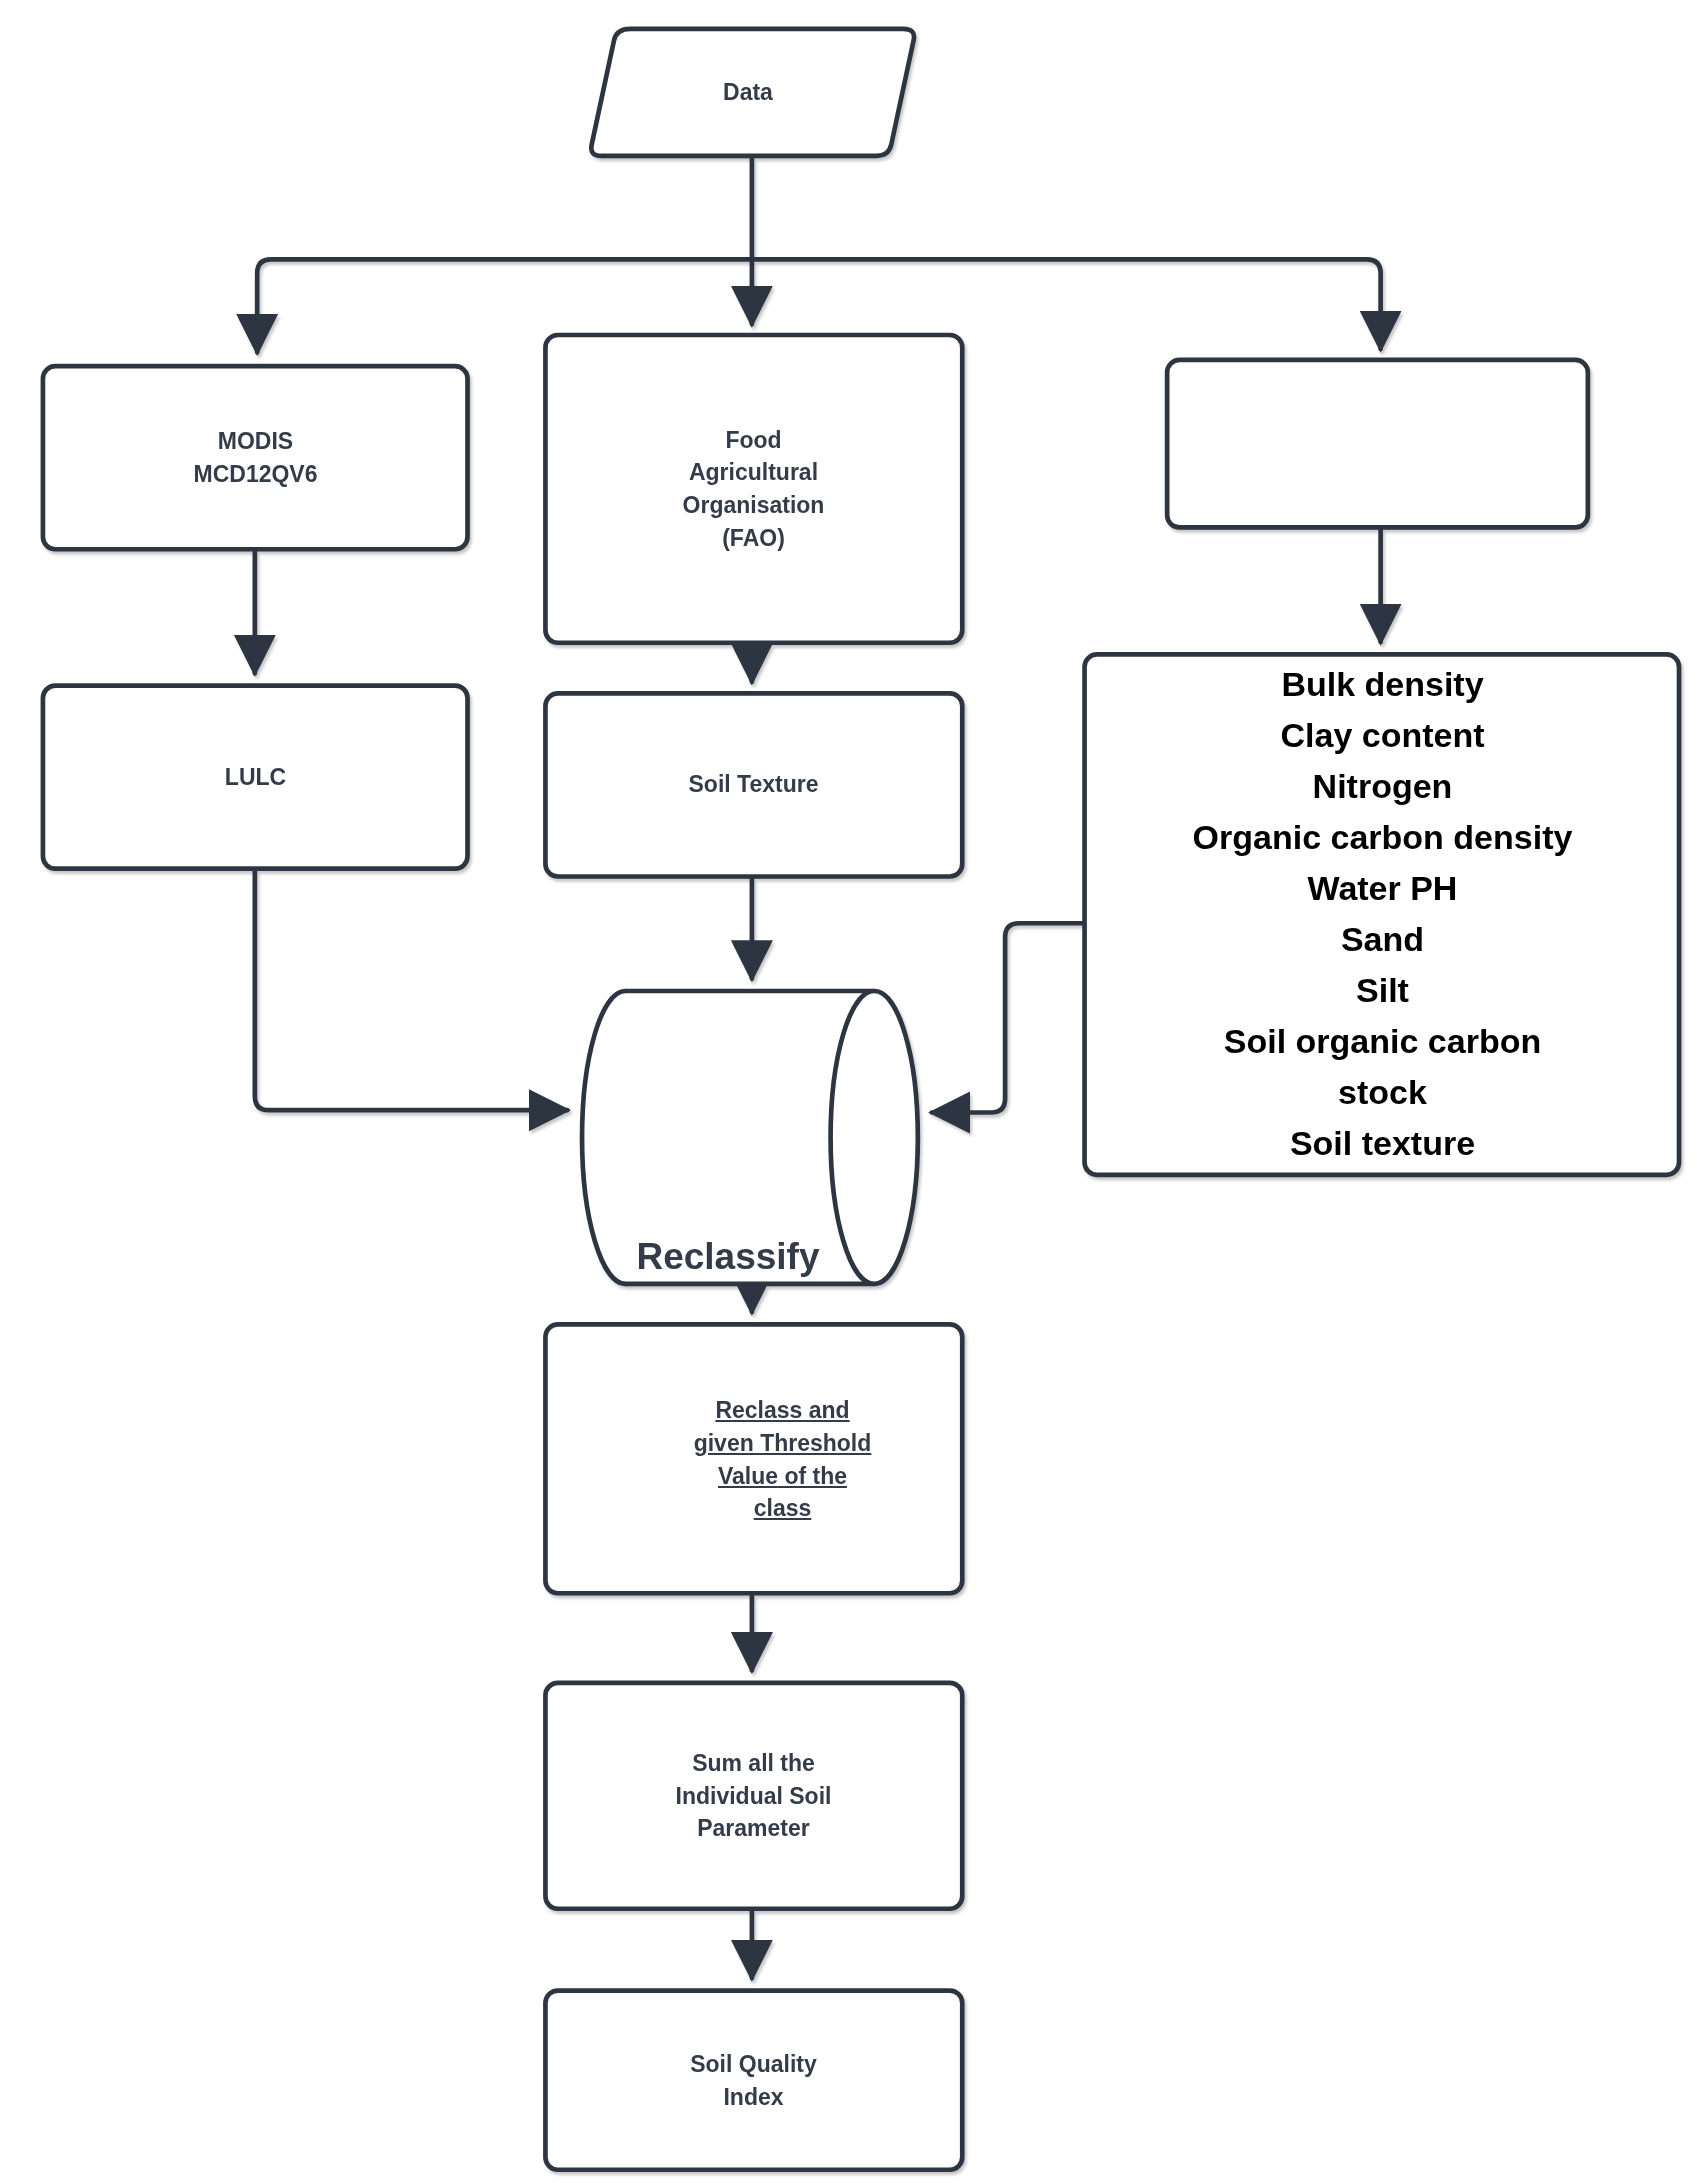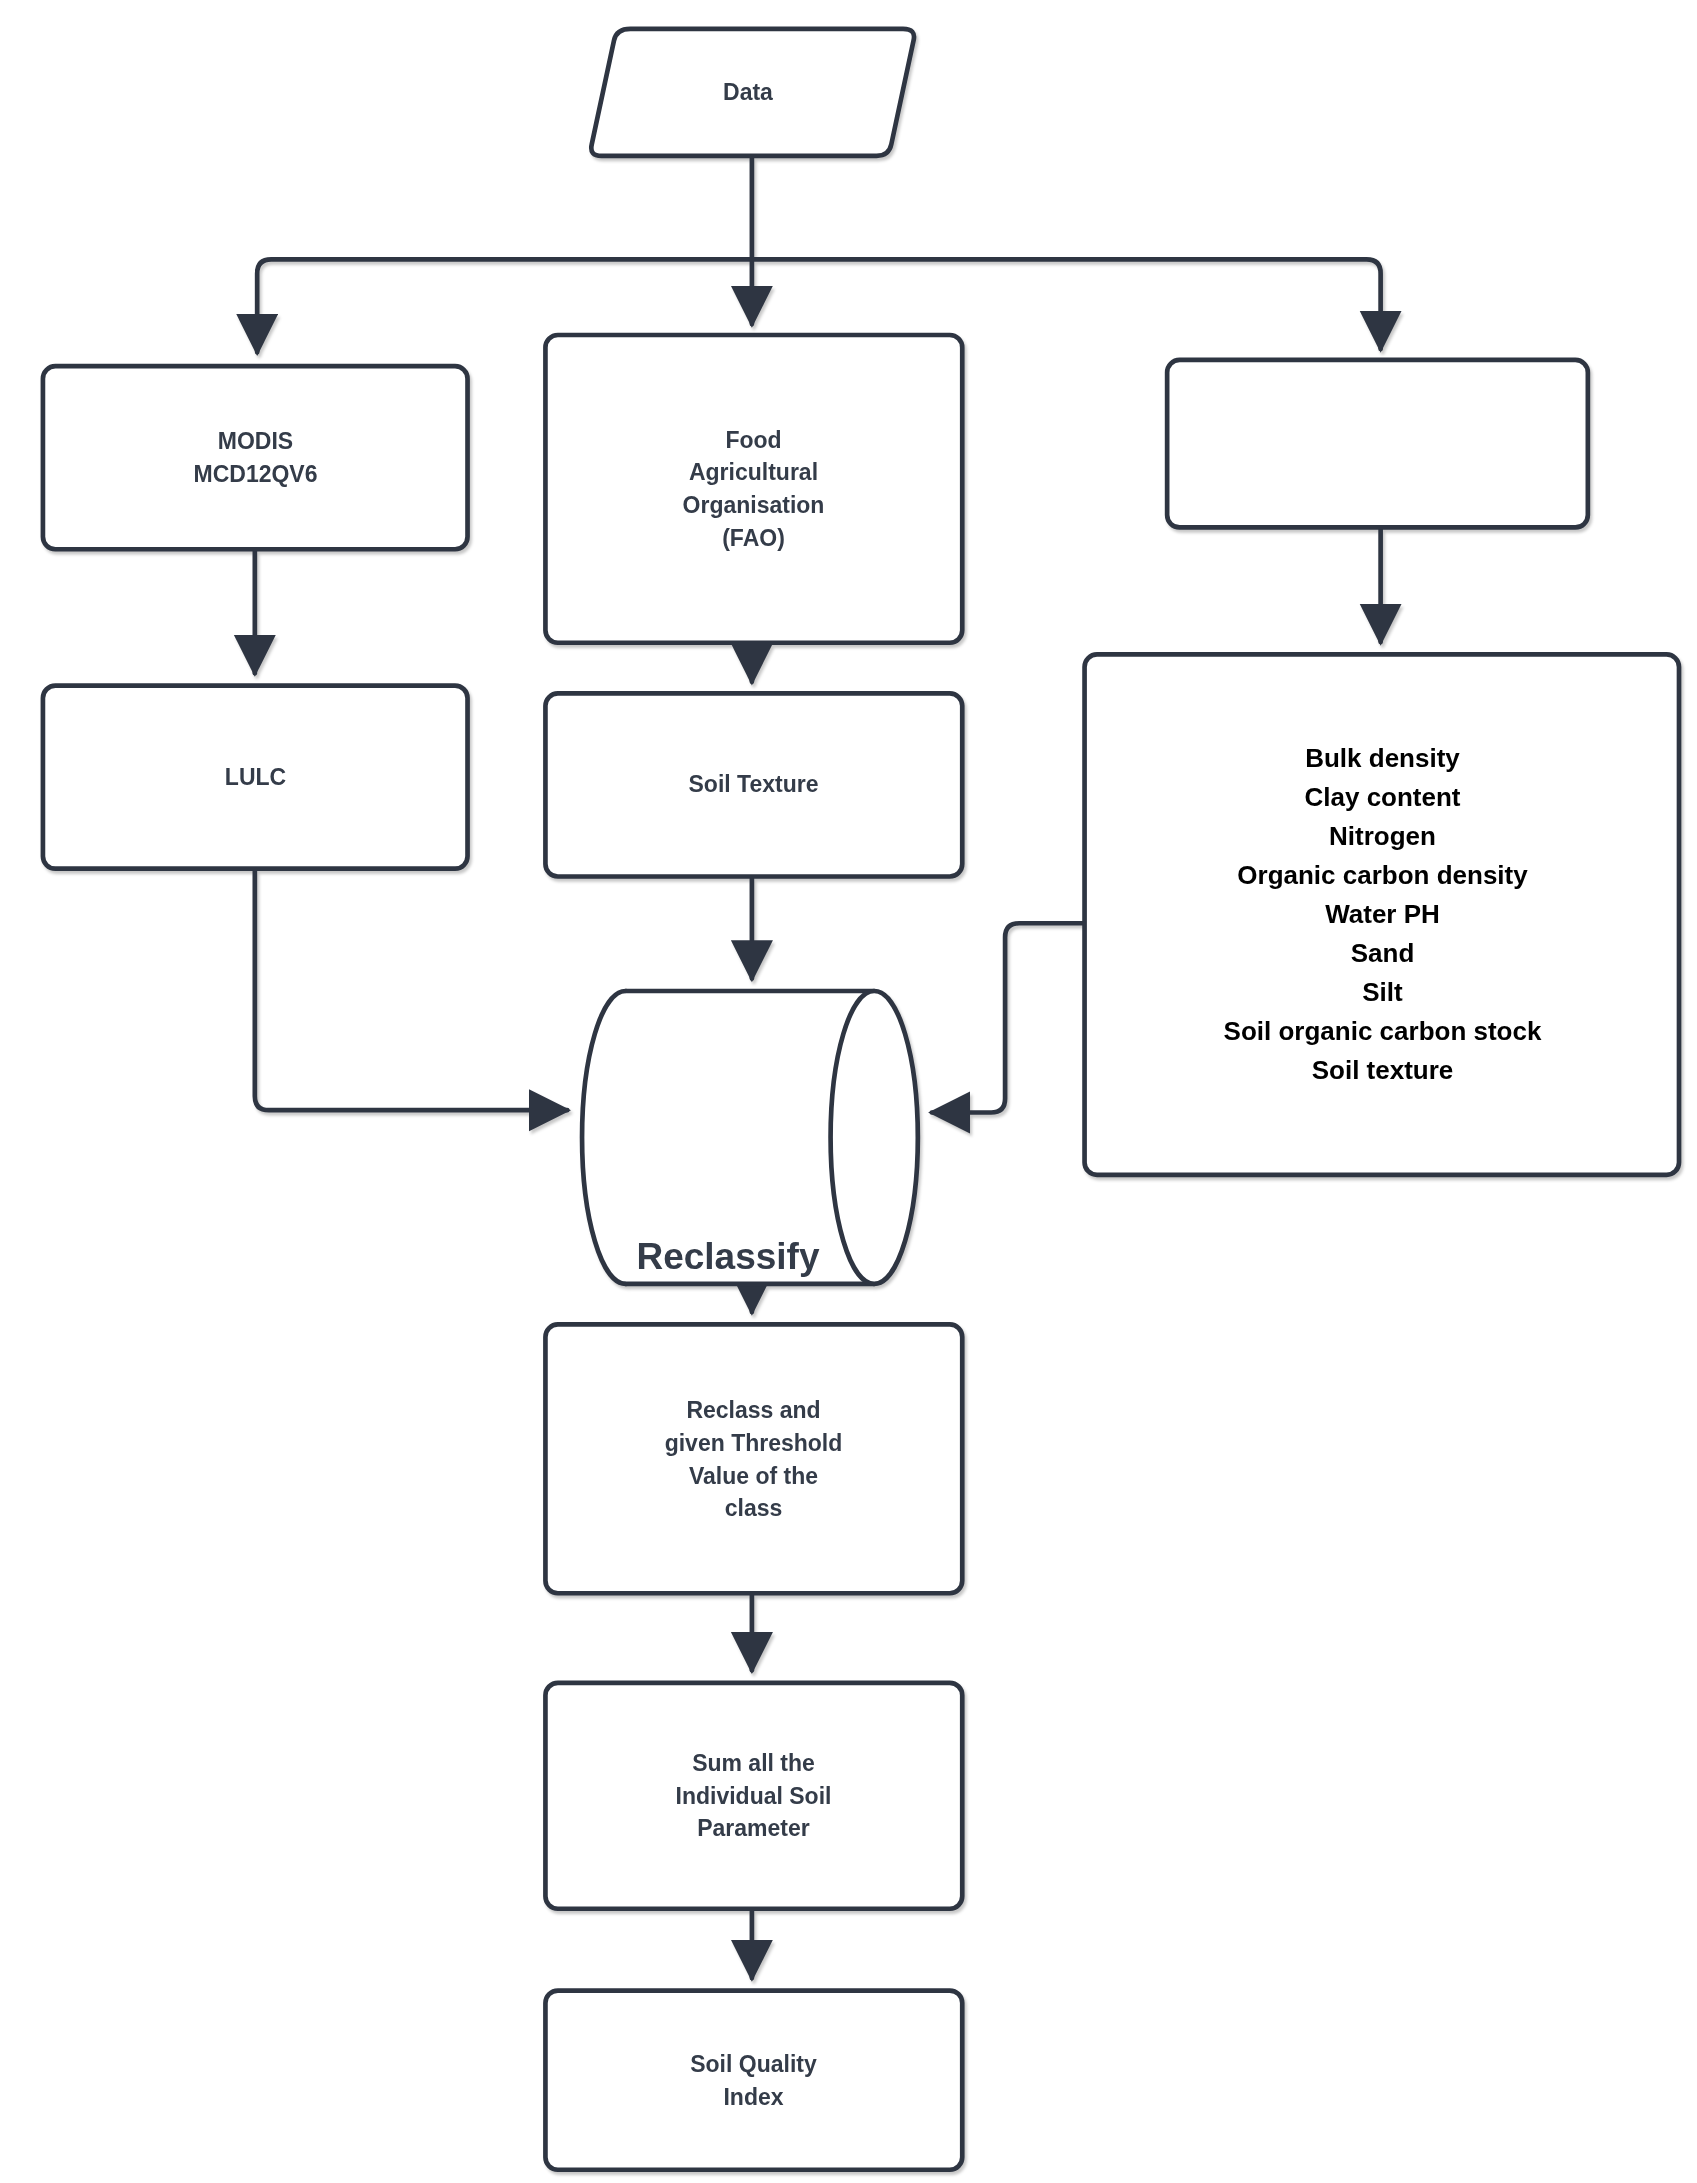--- a/index.html
+++ b/index.html
@@ -32,21 +32,21 @@
     text-align: center;
     font-weight: bold;
     color: #343C49;
     font-size: 23px;
     line-height: 1.42;
   }
   .label .ln { white-space: nowrap; }
   .label-reclassify { font-size: 37px; justify-content: flex-end; }
   .label-bigbox {
     color: #000000;
-    font-size: 26px;
+    font-size: 34px;
     line-height: 1.5;
   }
   .label-bigbox .item { width: 545px; }
   .label-bigbox .item-wrap {
     max-width: 405px;
     margin: 0 auto;
   }
 </style>
 </head>
 <body>
@@ -133,21 +133,21 @@
     <div class="item">
         <div class="item-wrap">Soil organic carbon stock</div>
       </div>
     <div class="item">Soil texture</div>
   </div>
 
   <div class="label label-reclassify" style="left:582px; top:991px; width:292px; height:293px;">
     <div class="ln">Reclassify</div>
   </div>
 
-  <div class="label" style="left:545px; top:1325px; width:417px; height:269px;">
+  <div class="label" style="left:574px; top:1325px; width:417px; height:269px;text-decoration:underline;">
     <div class="ln">Reclass and</div>
     <div class="ln">given Threshold</div>
     <div class="ln">Value of the</div>
     <div class="ln">class</div>
   </div>
 
   <div class="label" style="left:545px; top:1683px; width:417px; height:226px;">
     <div class="ln">Sum all  the</div>
     <div class="ln">Individual Soil</div>
     <div class="ln">Parameter</div>

